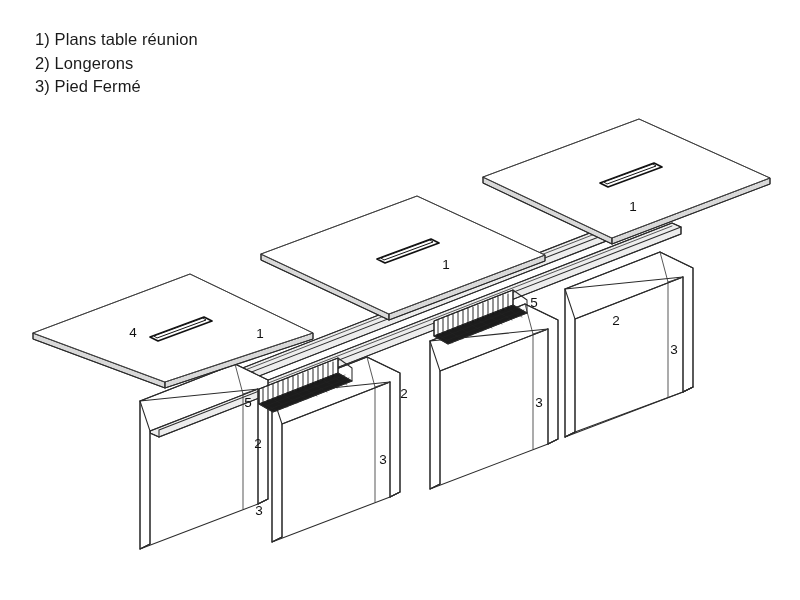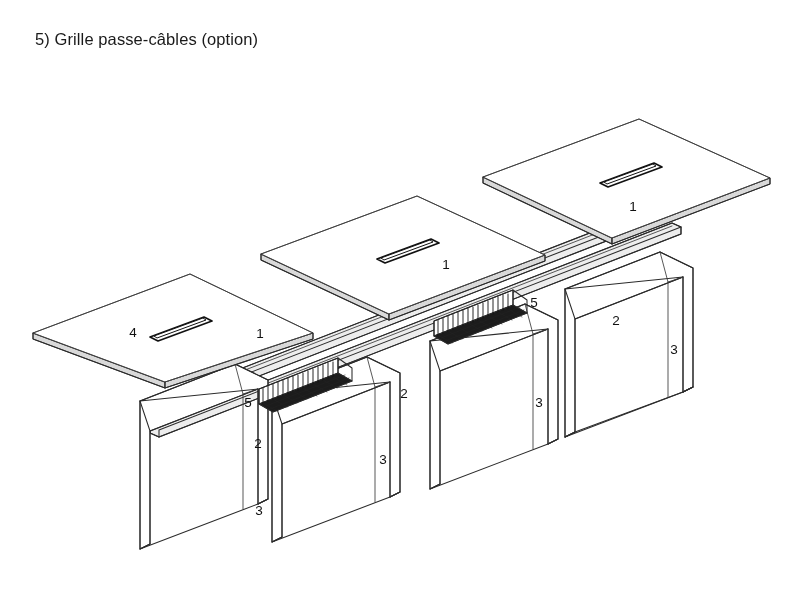--- a/index.html
+++ b/index.html
@@ -61,21 +61,23 @@
   .mesh-wire { fill: none; stroke: #111111; stroke-width: 0.9; stroke-linecap: round; }
   .mesh-wire-thin { fill: none; stroke: #222222; stroke-width: 0.6; stroke-linecap: round; }
   .tray-rail { fill: #ffffff; stroke: #111111; stroke-width: 1.0; stroke-linejoin: round; }
 </style>
 </head>
 <body>
 
 <div id="stage">
 
   <ul class="legend-list">
-    <li class="legend-item">5) Grille passe-câbles (option)</li>
+    <li class="legend-item">1) Plans table réunion</li>
+    <li class="legend-item">2) Longerons</li>
+    <li class="legend-item">3) Pied Fermé</li>
   </ul>
 
   <svg class="diagram" viewBox="0 0 800 600">
 
     <g>
 
       <g>
         <polygon class="metal-light" points="565,289 660,252 693,268 693,387 683,392 683,277 575,319 575,432 565,437"></polygon>
         <polygon class="metal-light" points="565,437 575,432 683,392 693,387 683,392 575,432"></polygon>
         <path class="ln" d="M565,289 L660,252 L693,268 L693,387 L683,392 L683,277 Z"></path>

